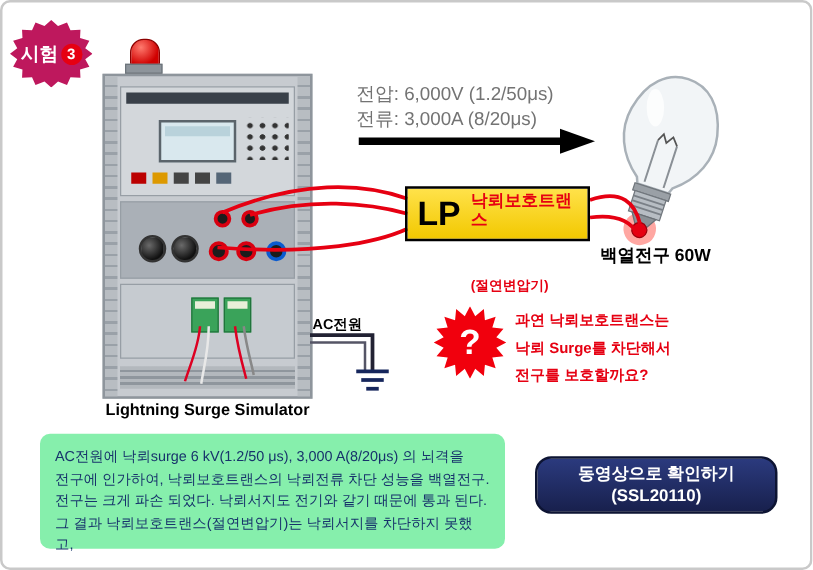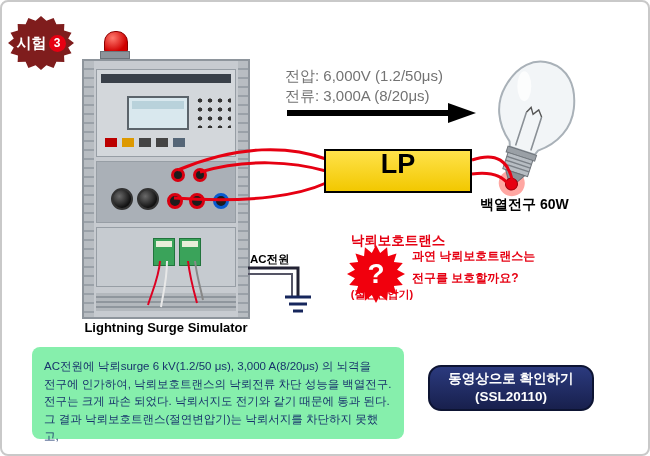--- a/index.html
+++ b/index.html
@@ -2,21 +2,21 @@
 <html><head>
 <meta charset="utf-8">
 <style>
   html,body{margin:0;padding:0;background:#fff;}
   body{font-family:"Liberation Sans","DejaVu Sans",sans-serif;}
   #stage{position:relative;width:650px;height:456px;background:#fff;border:2px solid #c9c9c9;
          border-radius:8px;box-sizing:border-box;overflow:hidden;}
 
   
   .badge{position:absolute;left:6px;top:14px;width:66px;height:54px;
-    background:#7f1d1d;display:flex;align-items:center;justify-content:center;gap:2px;
+    background:#be185d;display:flex;align-items:center;justify-content:center;gap:2px;
     clip-path:polygon(100% 50%,91.2% 58.2%,96.2% 69.1%,84.9% 73.3%,85.4% 85.4%,73.3% 84.9%,69.1% 96.2%,58.2% 91.2%,50% 100%,41.8% 91.2%,30.9% 96.2%,26.7% 84.9%,14.6% 85.4%,15.1% 73.3%,3.8% 69.1%,8.8% 58.2%,0% 50%,8.8% 41.8%,3.8% 30.9%,15.1% 26.7%,14.6% 14.6%,26.7% 15.1%,30.9% 3.8%,41.8% 8.8%,50% 0%,58.2% 8.8%,69.1% 3.8%,73.3% 15.1%,85.4% 14.6%,84.9% 26.7%,96.2% 30.9%,91.2% 41.8%);}
   .badge .t{color:#fff;font-weight:bold;font-size:15px;}
   .badge .n{width:17px;height:17px;border-radius:50%;background:#e60012;color:#fff;
     font-weight:bold;font-size:12px;display:flex;align-items:center;justify-content:center;}
 
   
   .sim{position:absolute;left:80px;top:57px;width:168px;height:260px;background:#c7cbd0;
        border:2px solid #8e959c;box-sizing:border-box;}
   .rail{position:absolute;top:0;width:10px;height:100%;
         background:repeating-linear-gradient(#b8bdc2 0 7px,#9aa1a8 7px 9px);}
@@ -46,21 +46,21 @@
   
   .beacon{position:absolute;left:98px;top:29px;width:30px;height:28px;}
   .beacon .dome{position:absolute;left:4px;top:0;width:22px;height:20px;
       background:radial-gradient(circle at 35% 30%,#ff7a6e,#d00000 70%);border-radius:11px 11px 3px 3px;border:1px solid #8c0000;}
   .beacon .base{position:absolute;left:0;top:20px;width:30px;height:8px;background:#8d949b;border:1px solid #6d747b;box-sizing:border-box;}
 
   
   .specs{position:absolute;left:283px;top:64px;font-size:15px;font-weight:normal;color:#737373;line-height:20px;white-space:nowrap;}
   .lpbox{position:absolute;left:322px;top:147px;width:148px;height:44px;
       background:linear-gradient(#ffe24a,#f2c800);border:2px solid #000;box-sizing:border-box;
-      display:flex;align-items:center;padding:0 8px;gap:8px;flex-direction:column;}
+      display:flex;align-items:center;padding:0 8px;gap:8px;}
   .lpbox .abbr{font-size:27px;font-weight:bold;color:#000;line-height:1;}
   .lpbox .nm{color:#e60012;font-weight:bold;font-size:13.5px;line-height:15px;margin-top:47px;}
   .lpbox .sub{color:#e60012;font-weight:bold;font-size:11px;line-height:13px;margin-top:40px;}
   .bulb-caption{position:absolute;left:478px;top:194px;width:130px;text-align:left;
       font-size:14px;font-weight:bold;color:#000;}
   .sim-caption{position:absolute;left:76px;top:318px;width:176px;text-align:center;
       font-size:13px;font-weight:bold;color:#000;}
   .ac-label{position:absolute;left:248px;top:250px;font-size:11.5px;font-weight:bold;color:#000;}
 
   
@@ -69,21 +69,21 @@
   
   .qstar{position:absolute;left:345px;top:243px;width:58px;height:58px;background:#f1000d;
     display:flex;align-items:center;justify-content:center;color:#fff;font-size:28px;font-weight:bold;
     clip-path:polygon(100% 50%,86.3% 57.2%,96.2% 69.1%,80.8% 70.6%,85.4% 85.4%,70.6% 80.8%,69.1% 96.2%,57.2% 86.3%,50% 100%,42.8% 86.3%,30.9% 96.2%,29.4% 80.8%,14.6% 85.4%,19.2% 70.6%,3.8% 69.1%,13.7% 57.2%,0% 50%,13.7% 42.8%,3.8% 30.9%,19.2% 29.4%,14.6% 14.6%,29.4% 19.2%,30.9% 3.8%,42.8% 13.7%,50% 0%,57.2% 13.7%,69.1% 3.8%,70.6% 19.2%,85.4% 14.6%,80.8% 29.4%,96.2% 30.9%,86.3% 42.8%);}
   .qtext{position:absolute;left:410px;top:243px;color:#e60012;font-weight:bold;font-size:12px;line-height:22px;white-space:nowrap;}
 
   
   .summary{position:absolute;left:30px;top:345px;width:372px;height:92px;background:#86efac;
       border-radius:8px;box-sizing:border-box;padding:11px 12px;color:#17336b;
       font-size:11.5px;font-weight:500;line-height:17.5px;}
-  .video-btn{position:absolute;left:426px;top:363px;width:166px;height:46px;
+  .video-btn{position:absolute;left:426px;top:363px;width:194px;height:46px;
       background:linear-gradient(#2b3a7e,#18204d);border:2px solid #0d1433;border-radius:13px;
       box-sizing:border-box;color:#fff;font-weight:bold;font-size:13.5px;line-height:18px;
       display:flex;flex-direction:column;align-items:center;justify-content:center;cursor:pointer;}
 
   .overlay{position:absolute;left:0;top:0;pointer-events:none;}
 </style>
 </head>
 <body>
 
 <div id="stage">
@@ -188,20 +188,21 @@
 
   <div class="bulb-caption">백열전구 60W</div>
   <div class="sim-caption">Lightning Surge Simulator</div>
   <div class="ac-label">AC전원</div>
 
   <div class="qstar">
     <span>?</span>
   </div>
   <div class="qtext">
     <div>과연 낙뢰보호트랜스는</div>
+    <div>낙뢰 Surge를 차단해서</div>
     <div>전구를 보호할까요?</div>
   </div>
 
   <div class="summary">
     <div>AC전원에 낙뢰surge 6 kV(1.2/50 μs), 3,000 A(8/20μs) 의 뇌격을</div>
     <div>전구에 인가하여, 낙뢰보호트랜스의 낙뢰전류 차단 성능을 백열전구.</div>
     <div>전구는 크게 파손 되었다. 낙뢰서지도 전기와 같기 때문에 통과 된다.</div>
     <div>그 결과 낙뢰보호트랜스(절연변압기)는 낙뢰서지를 차단하지 못했고,</div>
   </div>
 

